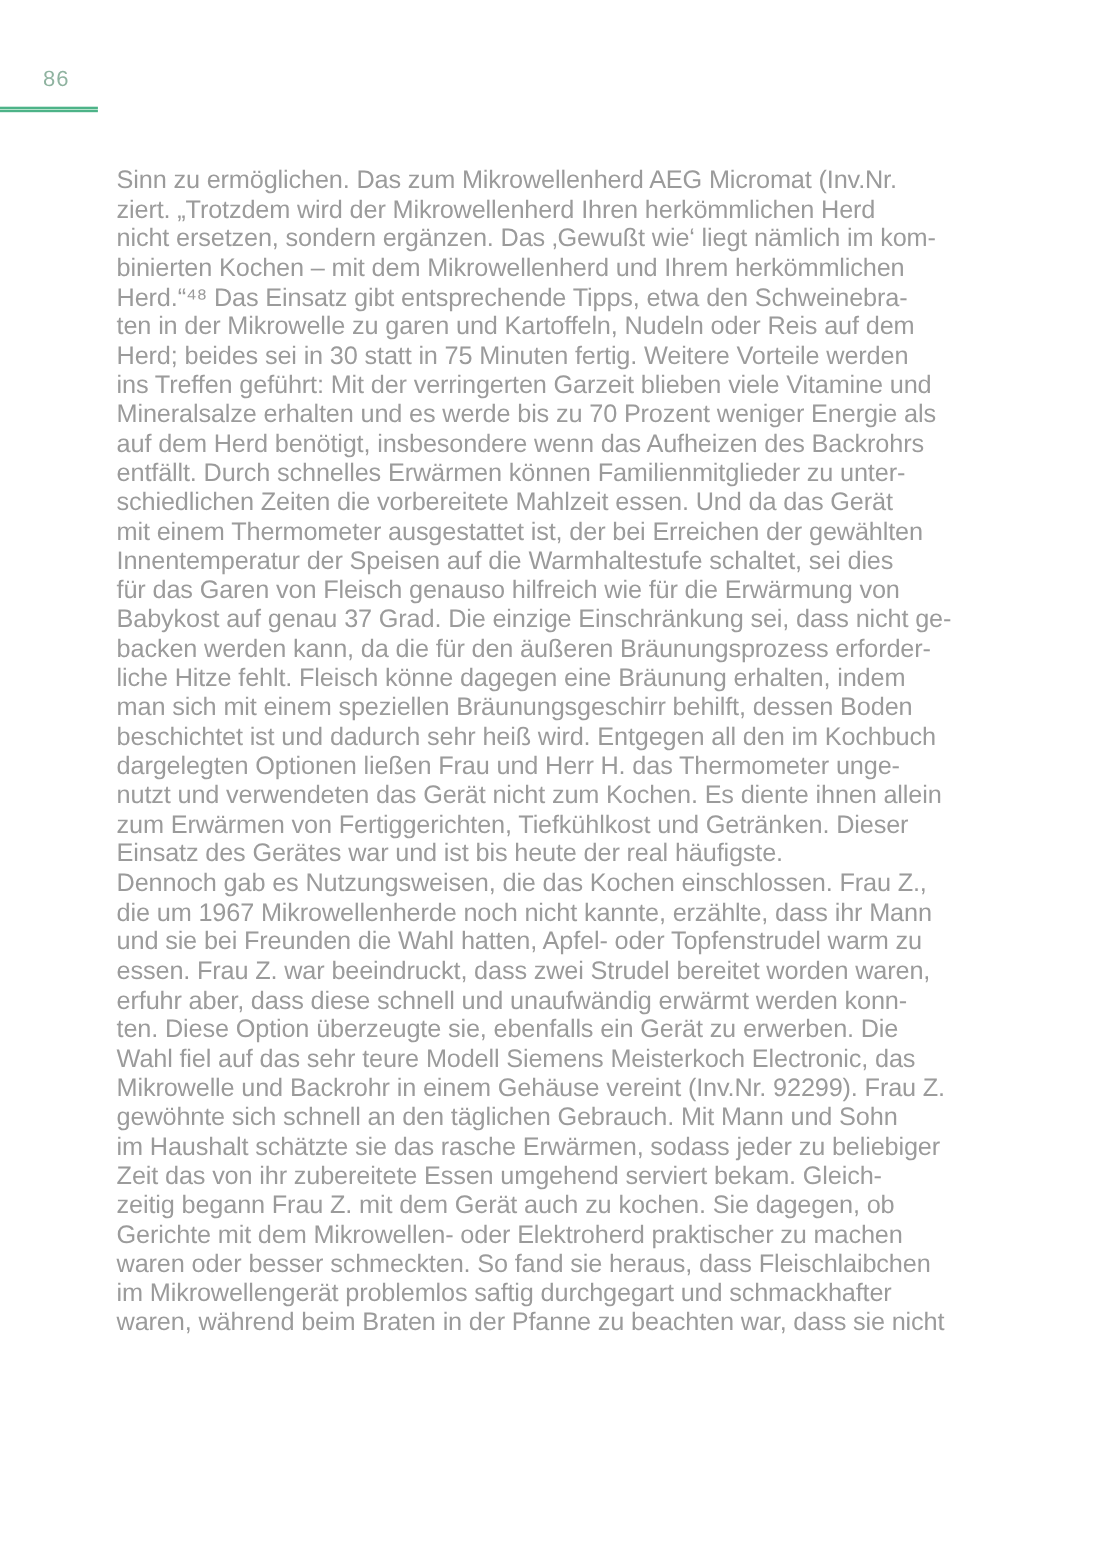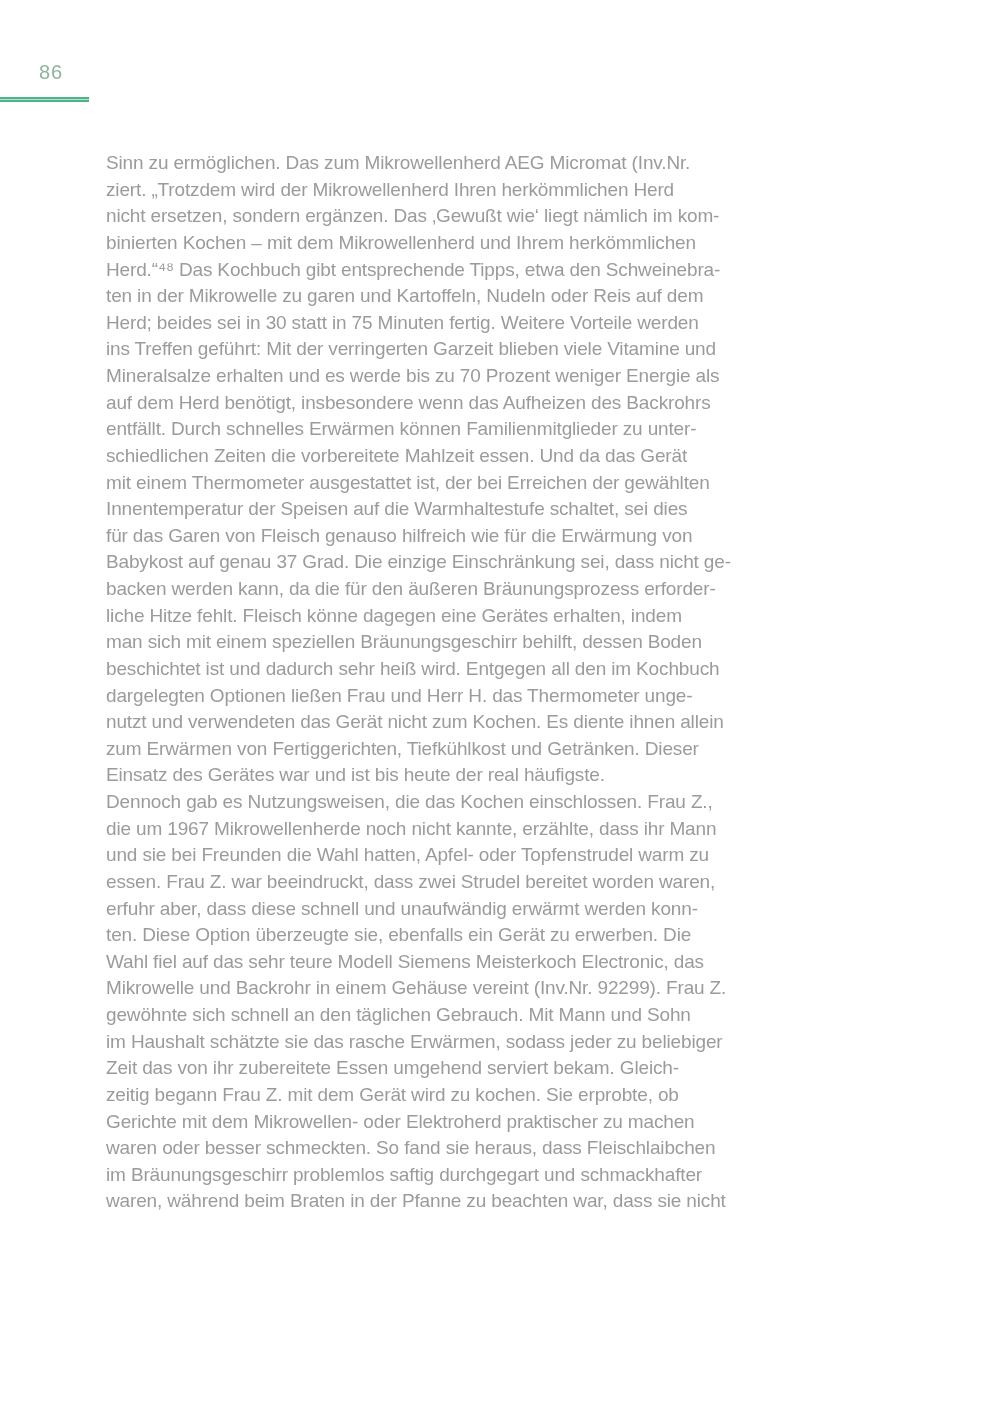--- a/index.html
+++ b/index.html
@@ -36,70 +36,70 @@
       var(--accent-light, #b7e3cd) 36%, var(--accent-light, #b7e3cd) 64%,
       var(--accent, #4db388) 64%, var(--accent, #4db388) 100%
     );
   }
   .body-text {
     position: absolute;
     left: 106px;
     top: 150px;
     width: 680px;
     color: var(--text-color, #9b9b9b);
-    font-size: 19px;
+    font-size: 23px;
     font-weight: 300;
     letter-spacing: -0.15px;
     line-height: 26.62px;
   }
   .text-line {
     white-space: pre;
   }
 </style>
 </head>
 <body>
 
 <div class="page">
   <span class="page-number">86</span>
   <div class="page-number-rule"></div>
   <main class="body-text">
       <div class="text-line">Sinn zu ermöglichen. Das zum Mikrowellenherd AEG Micromat (Inv.Nr.</div>
       <div class="text-line">ziert. „Trotzdem wird der Mikrowellenherd Ihren herkömmlichen Herd</div>
       <div class="text-line">nicht ersetzen, sondern ergänzen. Das ‚Gewußt wie‘ liegt nämlich im kom-</div>
       <div class="text-line">binierten Kochen – mit dem Mikrowellenherd und Ihrem herkömmlichen</div>
-      <div class="text-line">Herd.“⁴⁸ Das Kochbuch gibt entsprechende Tipps, etwa den Schweinebra-</div>
+      <div class="text-line">Herd.“⁴⁸ Das Einsatz gibt entsprechende Tipps, etwa den Schweinebra-</div>
       <div class="text-line">ten in der Mikrowelle zu garen und Kartoffeln, Nudeln oder Reis auf dem</div>
       <div class="text-line">Herd; beides sei in 30 statt in 75 Minuten fertig. Weitere Vorteile werden</div>
       <div class="text-line">ins Treffen geführt: Mit der verringerten Garzeit blieben viele Vitamine und</div>
       <div class="text-line">Mineralsalze erhalten und es werde bis zu 70 Prozent weniger Energie als</div>
       <div class="text-line">auf dem Herd benötigt, insbesondere wenn das Aufheizen des Backrohrs</div>
       <div class="text-line">entfällt. Durch schnelles Erwärmen können Familienmitglieder zu unter-</div>
       <div class="text-line">schiedlichen Zeiten die vorbereitete Mahlzeit essen. Und da das Gerät</div>
       <div class="text-line">mit einem Thermometer ausgestattet ist, der bei Erreichen der gewählten</div>
       <div class="text-line">Innentemperatur der Speisen auf die Warmhaltestufe schaltet, sei dies</div>
       <div class="text-line">für das Garen von Fleisch genauso hilfreich wie für die Erwärmung von</div>
       <div class="text-line">Babykost auf genau 37 Grad. Die einzige Einschränkung sei, dass nicht ge-</div>
       <div class="text-line">backen werden kann, da die für den äußeren Bräunungsprozess erforder-</div>
-      <div class="text-line">liche Hitze fehlt. Fleisch könne dagegen eine Gerätes erhalten, indem</div>
+      <div class="text-line">liche Hitze fehlt. Fleisch könne dagegen eine Bräunung erhalten, indem</div>
       <div class="text-line">man sich mit einem speziellen Bräunungsgeschirr behilft, dessen Boden</div>
       <div class="text-line">beschichtet ist und dadurch sehr heiß wird. Entgegen all den im Kochbuch</div>
       <div class="text-line">dargelegten Optionen ließen Frau und Herr H. das Thermometer unge-</div>
       <div class="text-line">nutzt und verwendeten das Gerät nicht zum Kochen. Es diente ihnen allein</div>
       <div class="text-line">zum Erwärmen von Fertiggerichten, Tiefkühlkost und Getränken. Dieser</div>
       <div class="text-line">Einsatz des Gerätes war und ist bis heute der real häufigste.</div>
       <div class="text-line">Dennoch gab es Nutzungsweisen, die das Kochen einschlossen. Frau Z.,</div>
       <div class="text-line">die um 1967 Mikrowellenherde noch nicht kannte, erzählte, dass ihr Mann</div>
       <div class="text-line">und sie bei Freunden die Wahl hatten, Apfel- oder Topfenstrudel warm zu</div>
       <div class="text-line">essen. Frau Z. war beeindruckt, dass zwei Strudel bereitet worden waren,</div>
       <div class="text-line">erfuhr aber, dass diese schnell und unaufwändig erwärmt werden konn-</div>
       <div class="text-line">ten. Diese Option überzeugte sie, ebenfalls ein Gerät zu erwerben. Die</div>
       <div class="text-line">Wahl fiel auf das sehr teure Modell Siemens Meisterkoch Electronic, das</div>
       <div class="text-line">Mikrowelle und Backrohr in einem Gehäuse vereint (Inv.Nr. 92299). Frau Z.</div>
       <div class="text-line">gewöhnte sich schnell an den täglichen Gebrauch. Mit Mann und Sohn</div>
       <div class="text-line">im Haushalt schätzte sie das rasche Erwärmen, sodass jeder zu beliebiger</div>
       <div class="text-line">Zeit das von ihr zubereitete Essen umgehend serviert bekam. Gleich-</div>
-      <div class="text-line">zeitig begann Frau Z. mit dem Gerät wird zu kochen. Sie erprobte, ob</div>
+      <div class="text-line">zeitig begann Frau Z. mit dem Gerät auch zu kochen. Sie dagegen, ob</div>
       <div class="text-line">Gerichte mit dem Mikrowellen- oder Elektroherd praktischer zu machen</div>
       <div class="text-line">waren oder besser schmeckten. So fand sie heraus, dass Fleischlaibchen</div>
-      <div class="text-line">im Bräunungsgeschirr problemlos saftig durchgegart und schmackhafter</div>
+      <div class="text-line">im Mikrowellengerät problemlos saftig durchgegart und schmackhafter</div>
       <div class="text-line">waren, während beim Braten in der Pfanne zu beachten war, dass sie nicht</div>
     </main>
 </div>
 
 </body></html>

